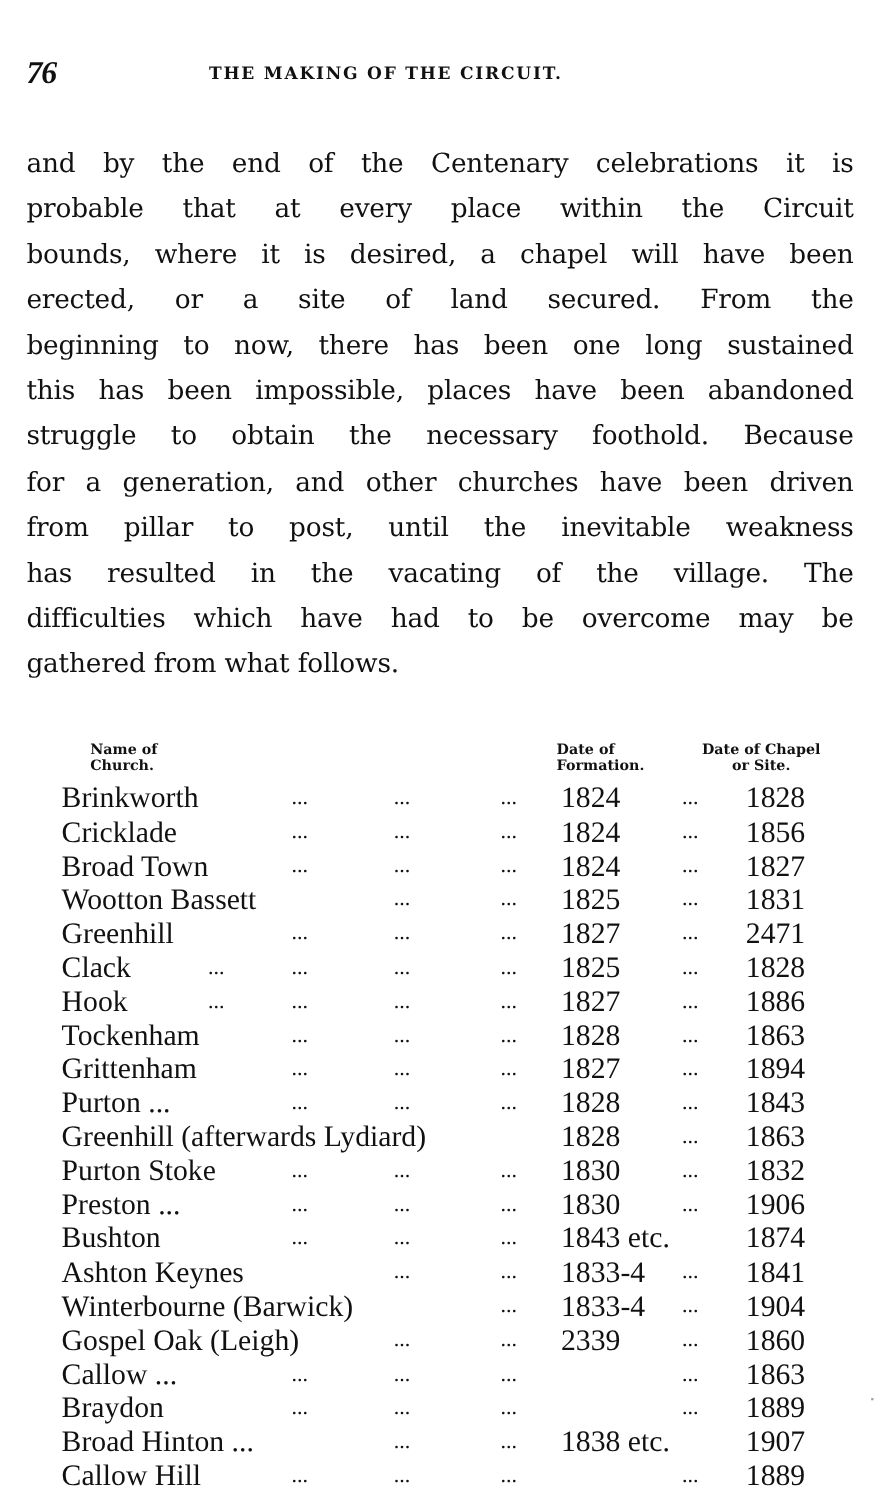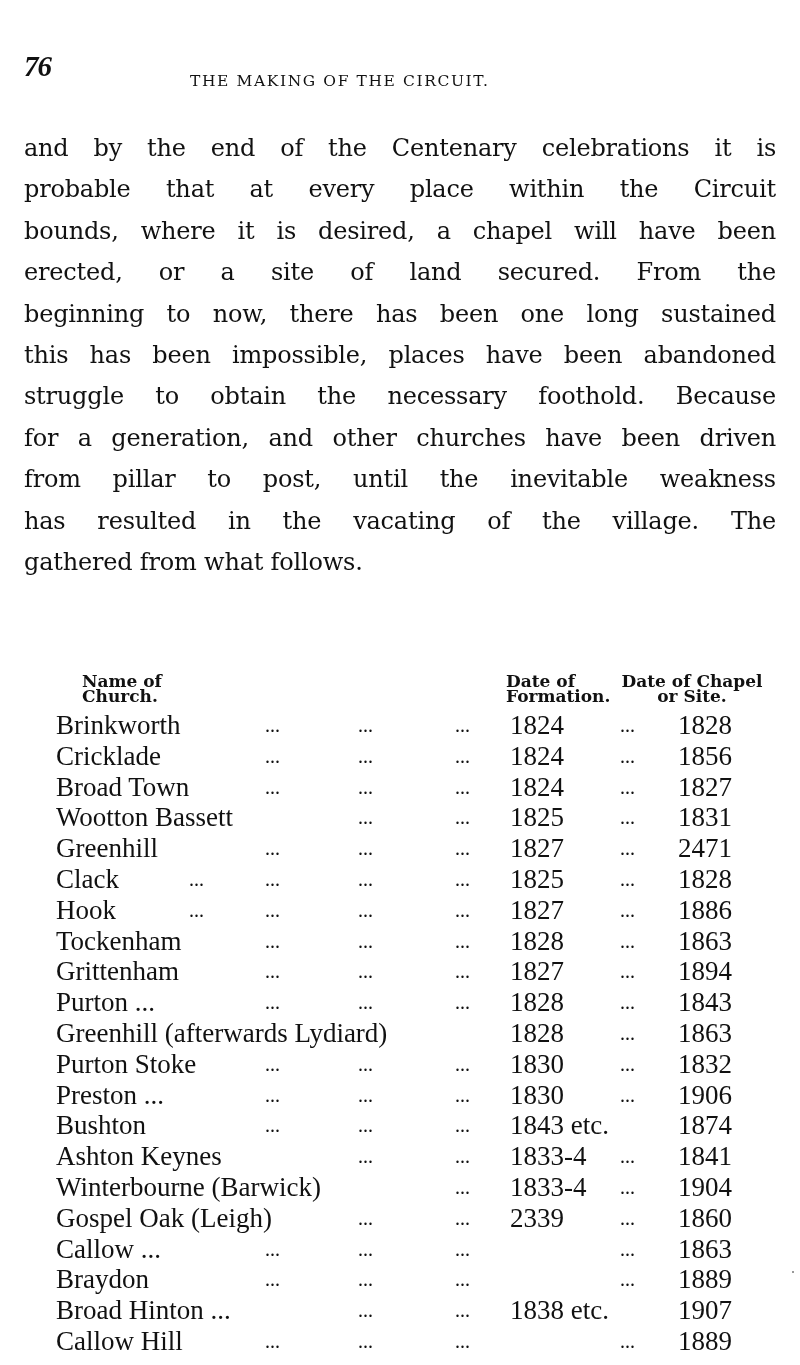--- a/index.html
+++ b/index.html
@@ -33,24 +33,24 @@
       top: 0;
       font-family: "Liberation Serif", serif;
       font-size: 29px;
       font-weight: bold;
       font-style: italic;
       letter-spacing: -1px;
     }
     .running-title {
       position: absolute;
       left: 166px;
-      top: 22px;
+      top: 7px;
       font-family: "DejaVu Serif", serif;
       font-size: 15.5px;
-      font-weight: normal;
+      font-weight: bold;
       letter-spacing: 1.6px;
     }
     .body-text {
       position: absolute;
       top: 92px;
       left: 24px;
       width: 752px;
       font-family: "DejaVu Serif", serif;
       font-size: 24px;
       line-height: 41.4px;
@@ -71,21 +71,21 @@
     .table {
       position: absolute;
       top: 634px;
       left: 0;
       width: 800px;
     }
     .thead {
       position: relative;
       height: 40px;
       font-family: "DejaVu Serif", serif;
-      font-size: 17px;
+      font-size: 13px;
       font-weight: bold;
       line-height: 15px;
     }
     .th-name {
       position: absolute;
       left: 82px;
       top: 4px;
     }
     .th-formation {
       position: absolute;
@@ -164,20 +164,21 @@
     <span class="line">and by the end of the Centenary celebrations it is</span>
     <span class="line">probable that at every place within the Circuit</span>
     <span class="line">bounds, where it is desired, a chapel will have been</span>
     <span class="line">erected, or a site of land secured.  From the</span>
     <span class="line">beginning to now, there has been one long sustained</span>
     <span class="line">this has been impossible, places have been abandoned</span>
     <span class="line">struggle to obtain the necessary foothold.  Because</span>
     <span class="line">for a generation, and other churches have been driven</span>
     <span class="line">from pillar to post, until the inevitable weakness</span>
     <span class="line">has resulted in the vacating of the village.  The</span>
+    <span class="line">difficulties which have had to be overcome may be</span>
     <span class="line last">gathered from what follows.</span>
   </div>
 
   <div class="table">
     <div class="thead">
       <div class="th-name">
         <div>Name of</div>
         <div>Church.</div>
       </div>
       <div class="th-formation">

